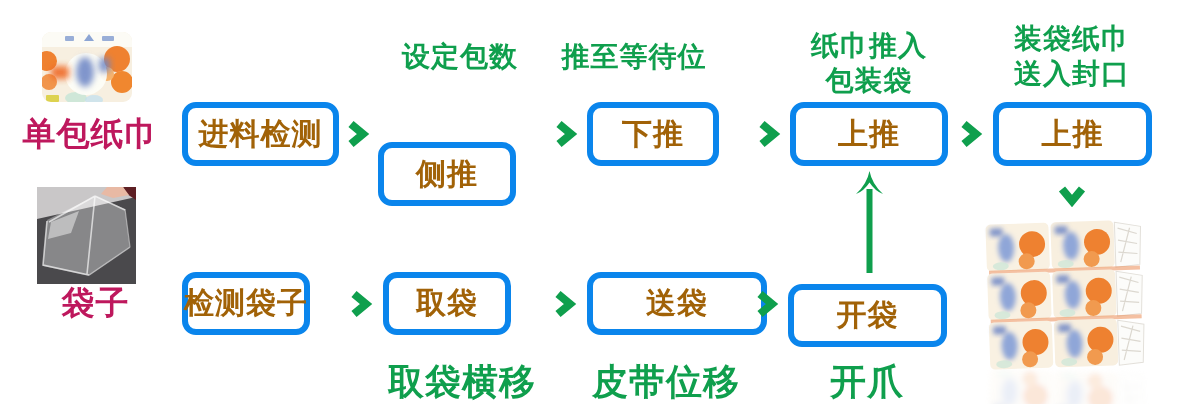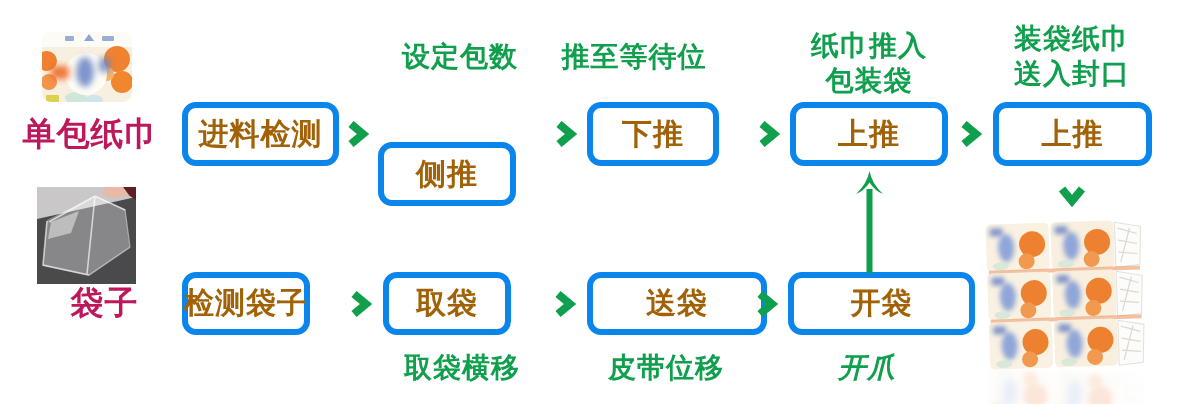--- a/index.html
+++ b/index.html
@@ -13,23 +13,23 @@
     display:flex;align-items:center;justify-content:center;
     color:#a16207;font-size:30px;letter-spacing:1px;white-space:nowrap;
   }
   .brow .box{height:63px;}
   .note{
     position:absolute;top:14px;height:84px;width:220px;
     display:flex;flex-direction:column;justify-content:center;align-items:center;
     color:#0f9f4d;font-size:28px;line-height:35px;letter-spacing:1px;text-align:center;
   }
   .bnote{
-    position:absolute;top:348px;height:40px;width:220px;
+    position:absolute;top:362px;height:40px;width:220px;
     display:flex;align-items:center;justify-content:center;
-    color:#0f9f4d;font-size:28px;letter-spacing:1px;
+    color:#0f9f4d;font-size:36px;letter-spacing:1px;
   }
   .src{
     position:absolute;display:flex;align-items:center;justify-content:center;
     color:#be185d;font-size:33px;letter-spacing:1px;white-space:nowrap;
   }
   .chev,.uparrow,.dchev{position:absolute;line-height:0;}
   figure{position:absolute;margin:0;line-height:0;}
 </style>
 </head>
 <body>
@@ -118,21 +118,21 @@
           </g>
         </g>
       </defs>
       <rect width="166" height="190" fill="#ffffff"></rect>
       <use href="#stack" transform="translate(0 310) scale(1 -1)" opacity="0.18" filter="url(#sblur)"></use>
       <use href="#stack"></use>
     </svg>
   </figure>
 
   <div class="src" style="left:18px;top:102px;width:145px;height:64px;">单包纸巾</div>
-  <div class="src" style="left:27px;top:272px;width:155px;height:63px;">袋子</div>
+  <div class="src" style="left:18px;top:272px;width:155px;height:63px;">袋子</div>
 
   <div class="note" style="left:350px;">
     <div>设定包数</div>
   </div>
   <div class="note" style="left:524px;">
     <div>推至等待位</div>
   </div>
   <div class="note" style="left:759px;justify-content:flex-end;">
     <div>纸巾推入</div>
     <div>包装袋</div>
@@ -168,21 +168,21 @@
       <svg width="24" height="28" viewBox="0 0 24 28">
           <path d="M5 4 L17 14 L5 24" fill="none" stroke="#0f9f4d" stroke-width="8" stroke-linejoin="miter"></path>
         </svg>
     </span>
   </div>
 
   <div class="brow">
     <div class="box" style="left:182px;top:272px;width:128px;">检测袋子</div>
     <div class="box" style="left:383px;top:272px;width:128px;">取袋</div>
     <div class="box" style="left:587px;top:272px;width:180px;">送袋</div>
-    <div class="box" style="left:788px;top:272px;width:187px;">开袋</div>
+    <div class="box" style="left:788px;top:284px;width:159px;">开袋</div>
 
     <span class="chev" style="left:349px;top:290px;">
       <svg width="24" height="28" viewBox="0 0 24 28">
           <path d="M5 4 L17 14 L5 24" fill="none" stroke="#0f9f4d" stroke-width="8" stroke-linejoin="miter"></path>
         </svg>
     </span>
     <span class="chev" style="left:553px;top:290px;">
       <svg width="24" height="28" viewBox="0 0 24 28">
           <path d="M5 4 L17 14 L5 24" fill="none" stroke="#0f9f4d" stroke-width="8" stroke-linejoin="miter"></path>
         </svg>
@@ -193,21 +193,21 @@
         </svg>
     </span>
   </div>
 
   <div class="bnote" style="left:352px;">
     <div>取袋横移</div>
   </div>
   <div class="bnote" style="left:556px;align-items:center;">
     <div>皮带位移</div>
   </div>
-  <div class="bnote" style="left:757px;font-style:italic;">
+  <div class="bnote" style="left:757px;">
     <div>开爪</div>
   </div>
 
   <span class="uparrow" style="left:853px;top:171px;">
     <svg width="33" height="102" viewBox="0 0 33 102">
       <rect x="13.5" y="18" width="6" height="84" fill="#0f9f4d"></rect>
       <path d="M16.5 0 Q14 13 3 23 Q11 20 16.5 11.5 Q22 20 30 23 Q19 13 16.5 0 Z" fill="#0f9f4d"></path>
     </svg>
   </span>
   <span class="dchev" style="left:1058px;top:185px;">

